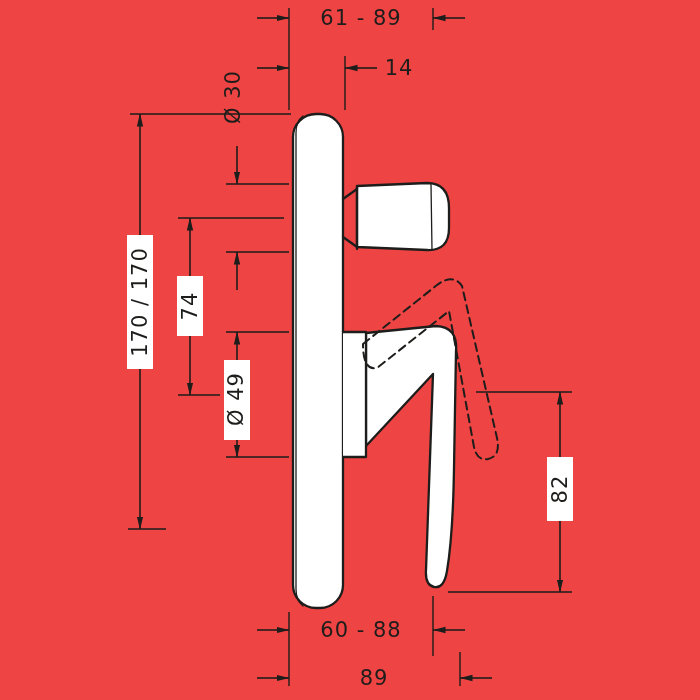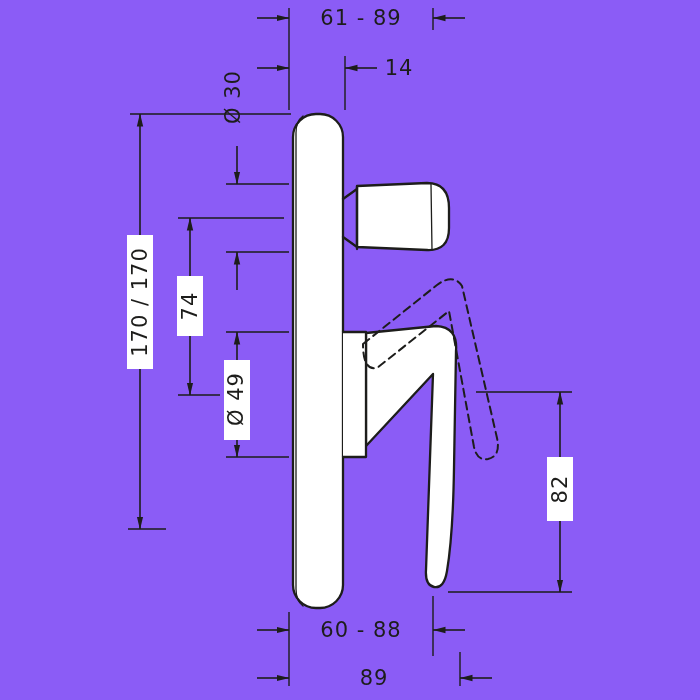--- a/index.html
+++ b/index.html
@@ -1,17 +1,17 @@
 <!DOCTYPE html>
 <html><head>
 <meta charset="utf-8">
 <style>
   html,body{margin:0;padding:0;background:#ffffff;}
   .stage{
-    width:700px;height:700px;position:relative;background:#8b5cf6;
+    width:700px;height:700px;position:relative;background:#ef4444;
     font-family:"DejaVu Sans","Liberation Sans",sans-serif;
   }
   svg{display:block;}
   .outline{fill:#ffffff;stroke:#1d1d1b;stroke-width:2.3;stroke-linejoin:round;stroke-linecap:round;}
   .outline-thin{fill:none;stroke:#1d1d1b;stroke-width:1.3;stroke-linecap:round;}
   .dashed{fill:none;stroke:#1d1d1b;stroke-width:2;stroke-dasharray:8 5;stroke-linejoin:round;stroke-linecap:round;}
   .extline{fill:none;stroke:#1d1d1b;stroke-width:1.4;stroke-linecap:butt;}
   .dimline{stroke:#1d1d1b;stroke-width:1.6;}
   .mask{fill:#ffffff;stroke:none;}
   .dimtext{

